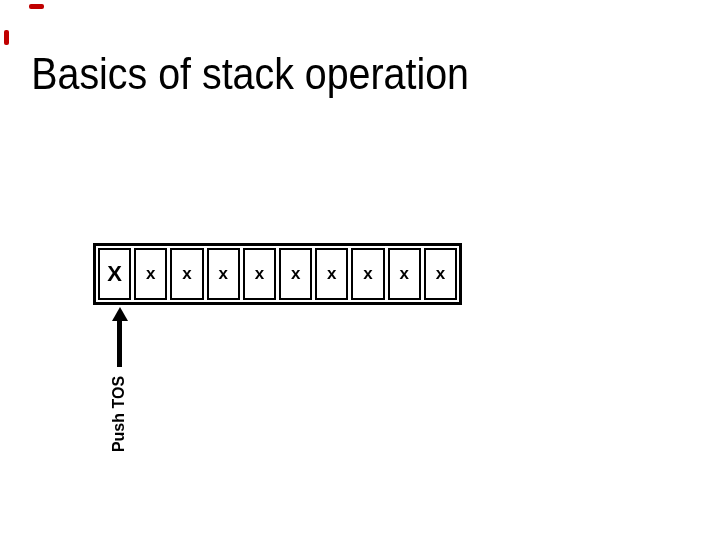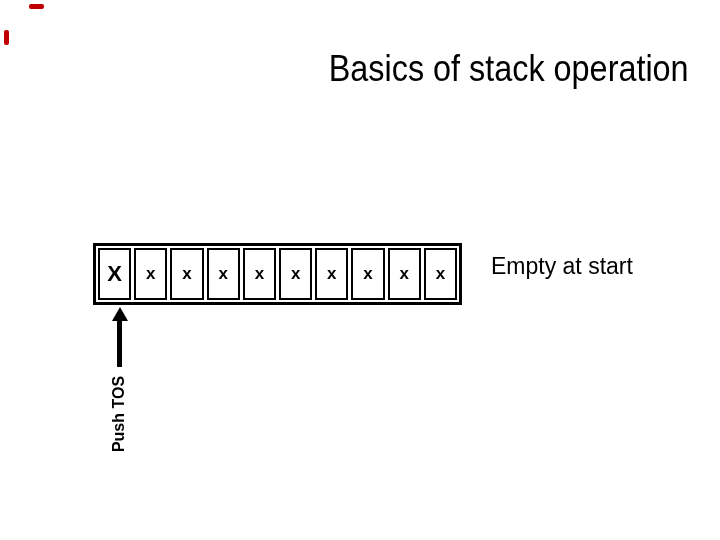--- a/index.html
+++ b/index.html
@@ -21,22 +21,22 @@
   }
   .mark-left {
     position: absolute; left: 4px; top: 30px;
     width: 5px; height: 15px;
     background: #c00000; border-radius: 2px;
   }
 
   
   .title {
     position: absolute; left: 0; top: 48px;
-    width: 714px; text-align: right;
-    font-size: 37px; font-weight: normal;
+    width: 714px; text-align: left;
+    font-size: 45px; font-weight: normal;
     white-space: nowrap;
   }
   .title-inner {
     display: inline-block;
     transform: scaleX(0.875);
     transform-origin: 50% 50%;
   }
 
   
   .stack-row {
@@ -142,16 +142,15 @@
         <span>x</span>
       </div>
     </div>
 
   <div class="arrow-head"></div>
   <div class="arrow-shaft"></div>
 
   <div class="push-label">Push TOS</div>
 
   <div class="note">
-    <div>Empty at start</div>
   </div>
 
 </div>
 
 </body></html>

